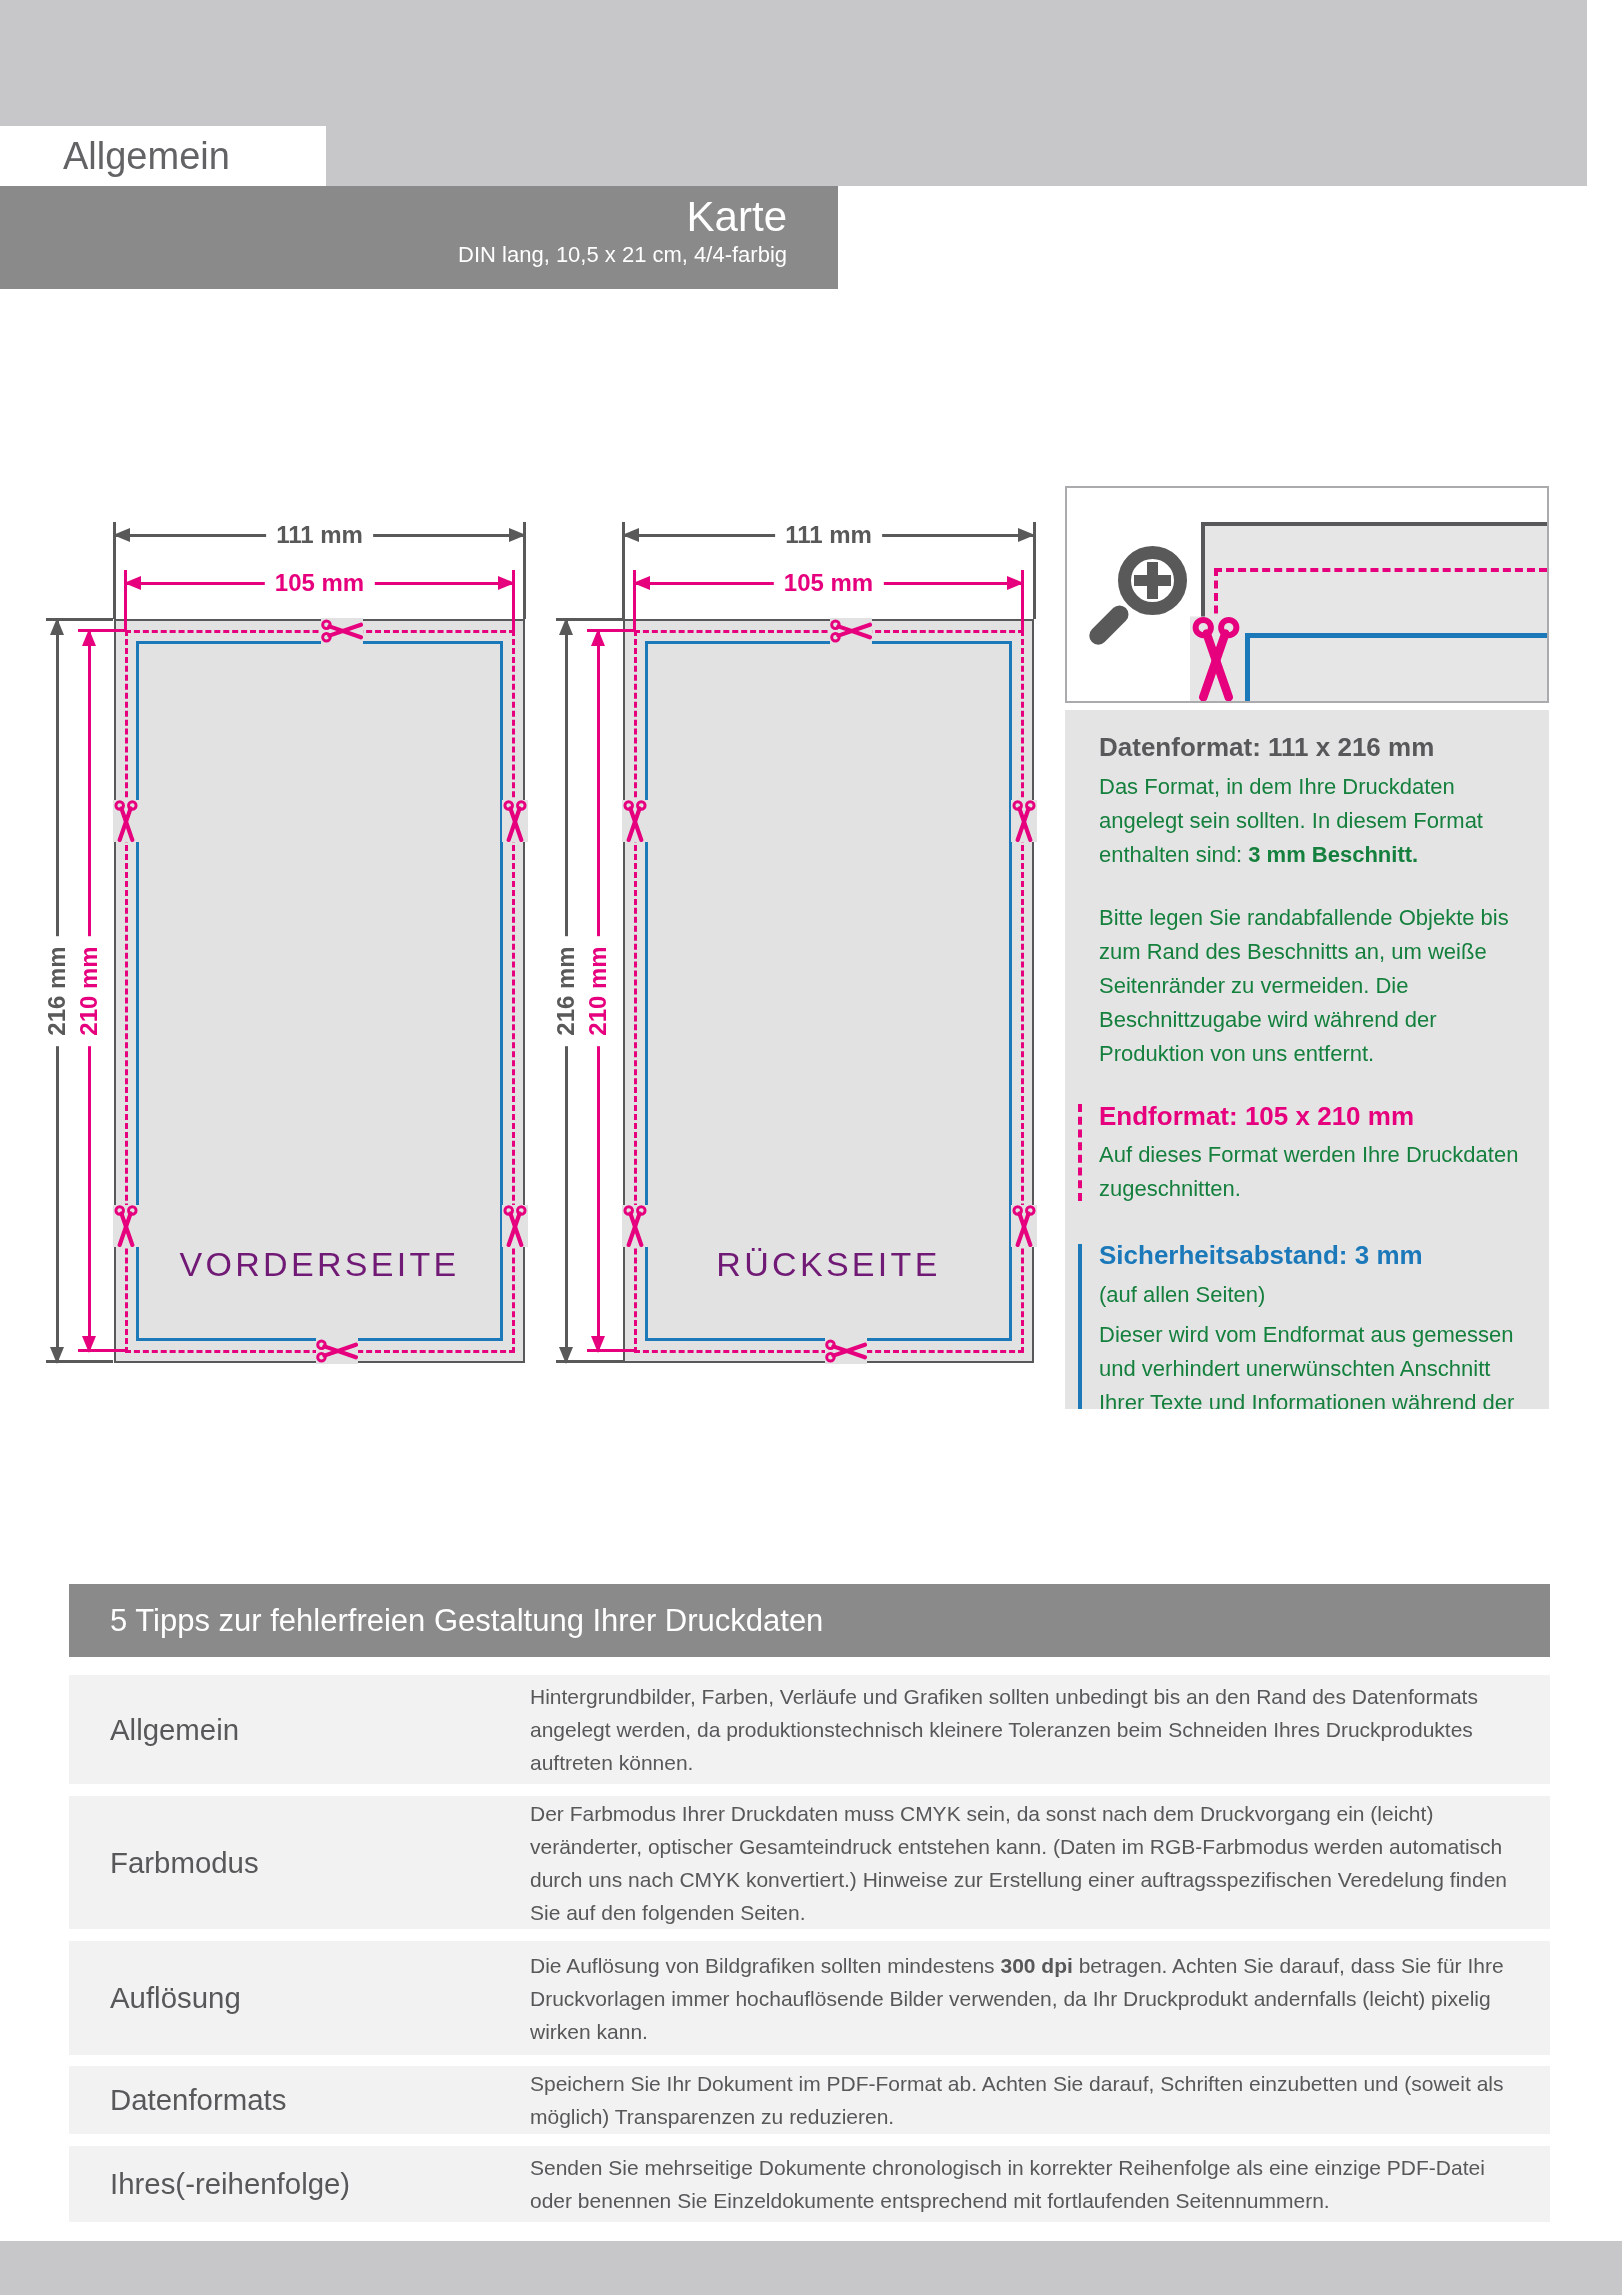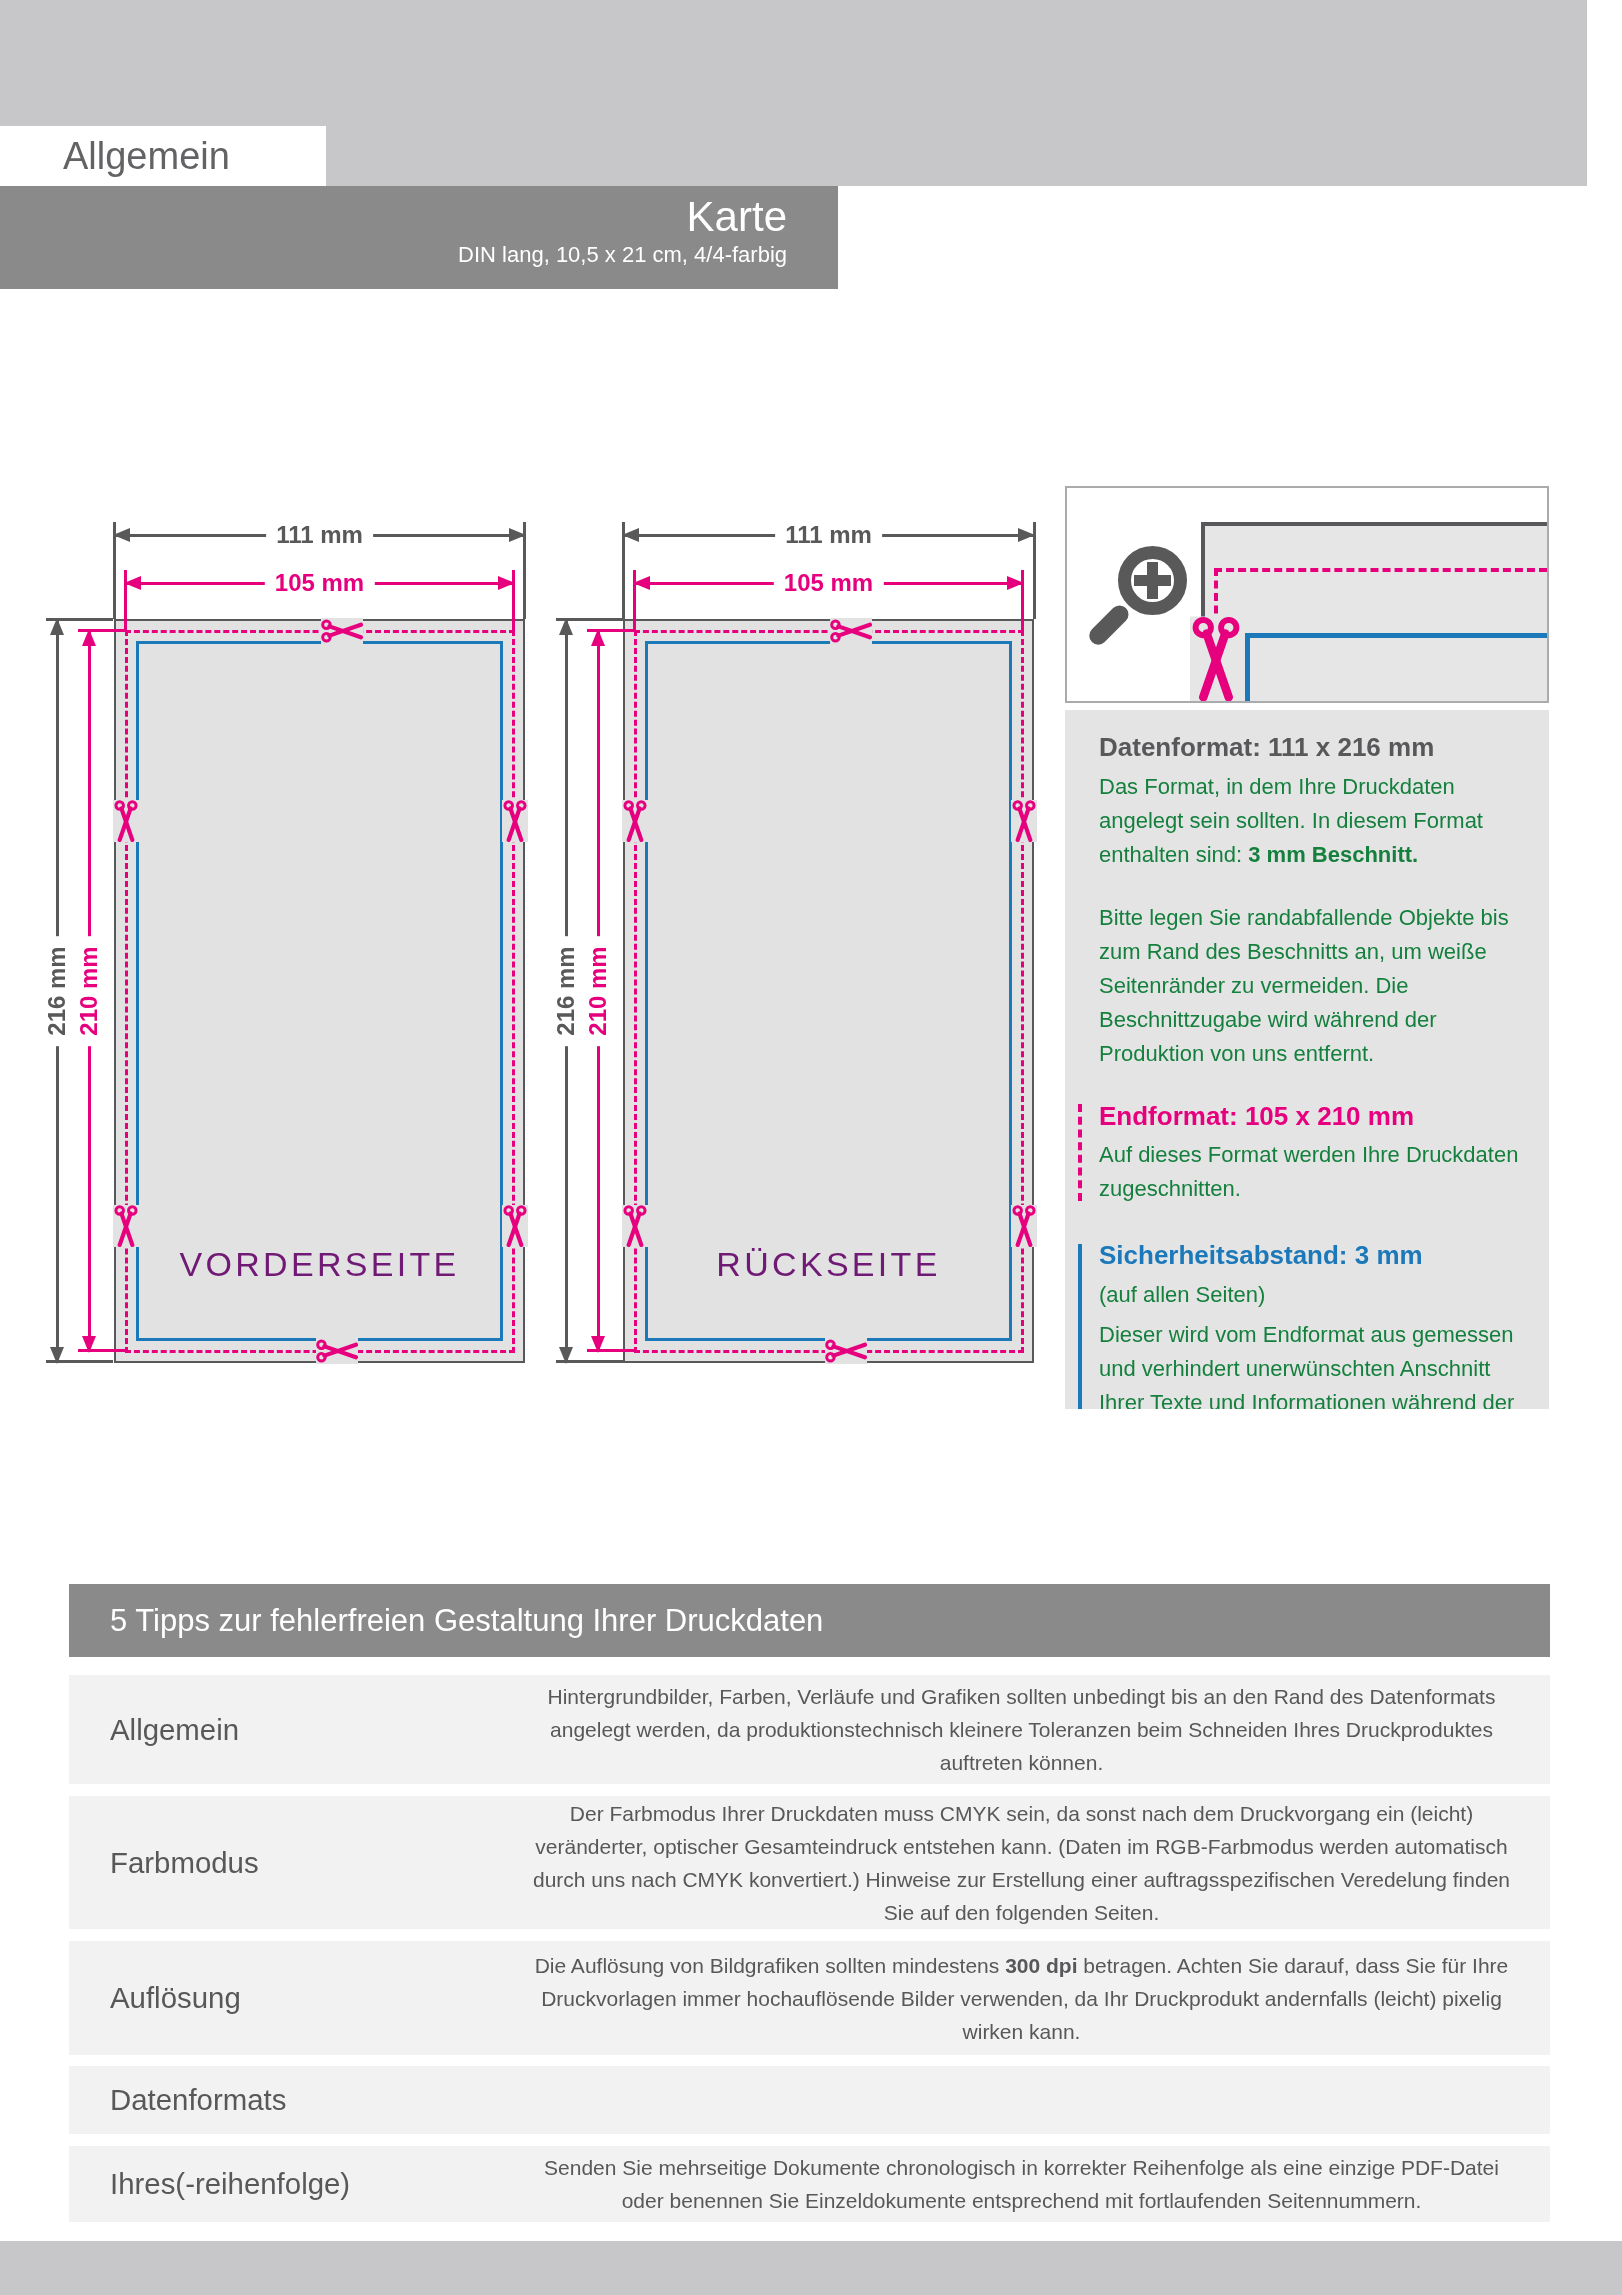--- a/index.html
+++ b/index.html
@@ -82,21 +82,21 @@
   .sect.sicherheit h3{color:#1b79ba;}
   .sub-blue{margin:0;font-size:23.6px;line-height:30px;color:#1b79ba;}
 
   
   .tips-title{position:absolute;left:69px;top:1584px;width:1481px;height:73px;background:#8a8a8a;
               box-sizing:border-box;display:flex;align-items:center;padding-left:41px;
               color:#ffffff;font-size:31px;}
   .tip-row{position:absolute;left:69px;width:1481px;background:#f2f2f2;box-sizing:border-box;
            display:flex;align-items:center;padding-left:41px;}
   .tip-label{width:420px;flex:none;font-size:29.4px;color:#58585a;}
-  .tip-text{flex:1;padding-right:37px;font-size:21px;line-height:33px;color:#58585a;text-align:center;}
+  .tip-text{flex:1;padding-right:37px;font-size:21px;line-height:33px;color:#58585a;}
   .r1{top:1675px;height:109px;} .r2{top:1796px;height:133px;} .r3{top:1941px;height:114px;}
   .r4{top:2066px;height:68px;} .r5{top:2146px;height:76px;}
 
   .footer-band{position:absolute;left:0;top:2241px;width:1623px;height:55px;background:#c7c7c9;}
   b{font-weight:bold;}
 </style>
 </head>
 <body>
 
 <div class="page">
@@ -282,20 +282,21 @@
   <div class="tip-row r2">
     <div class="tip-label">Farbmodus</div>
     <div class="tip-text">Der Farbmodus Ihrer Druckdaten muss CMYK sein, da sonst nach dem Druckvorgang ein (leicht) veränderter, optischer Gesamteindruck entstehen kann. (Daten im RGB-Farbmodus werden automatisch durch uns nach CMYK konvertiert.) Hinweise zur Erstellung einer auftragsspezifischen Veredelung finden Sie auf den folgenden Seiten.</div>
   </div>
   <div class="tip-row r3">
     <div class="tip-label">Auflösung</div>
     <div class="tip-text"><span>Die Auflösung von Bildgrafiken sollten mindestens </span><b>300 dpi</b><span> betragen. Achten Sie darauf, dass Sie für Ihre Druckvorlagen immer hochauflösende Bilder verwenden, da Ihr Druckprodukt andernfalls (leicht) pixelig wirken kann.</span></div>
   </div>
   <div class="tip-row r4">
     <div class="tip-label">Datenformats</div>
+    <div class="tip-text">Speichern Sie Ihr Dokument im PDF-Format ab. Achten Sie darauf, Schriften einzubetten und (soweit als möglich) Transparenzen zu reduzieren.</div>
   </div>
   <div class="tip-row r5">
     <div class="tip-label">Ihres(-reihenfolge)</div>
     <div class="tip-text">Senden Sie mehrseitige Dokumente chronologisch in korrekter Reihenfolge als eine einzige PDF-Datei oder benennen Sie Einzeldokumente entsprechend mit fortlaufenden Seitennummern.</div>
   </div>
 
   <div class="footer-band"></div>
 </div>
 
 

